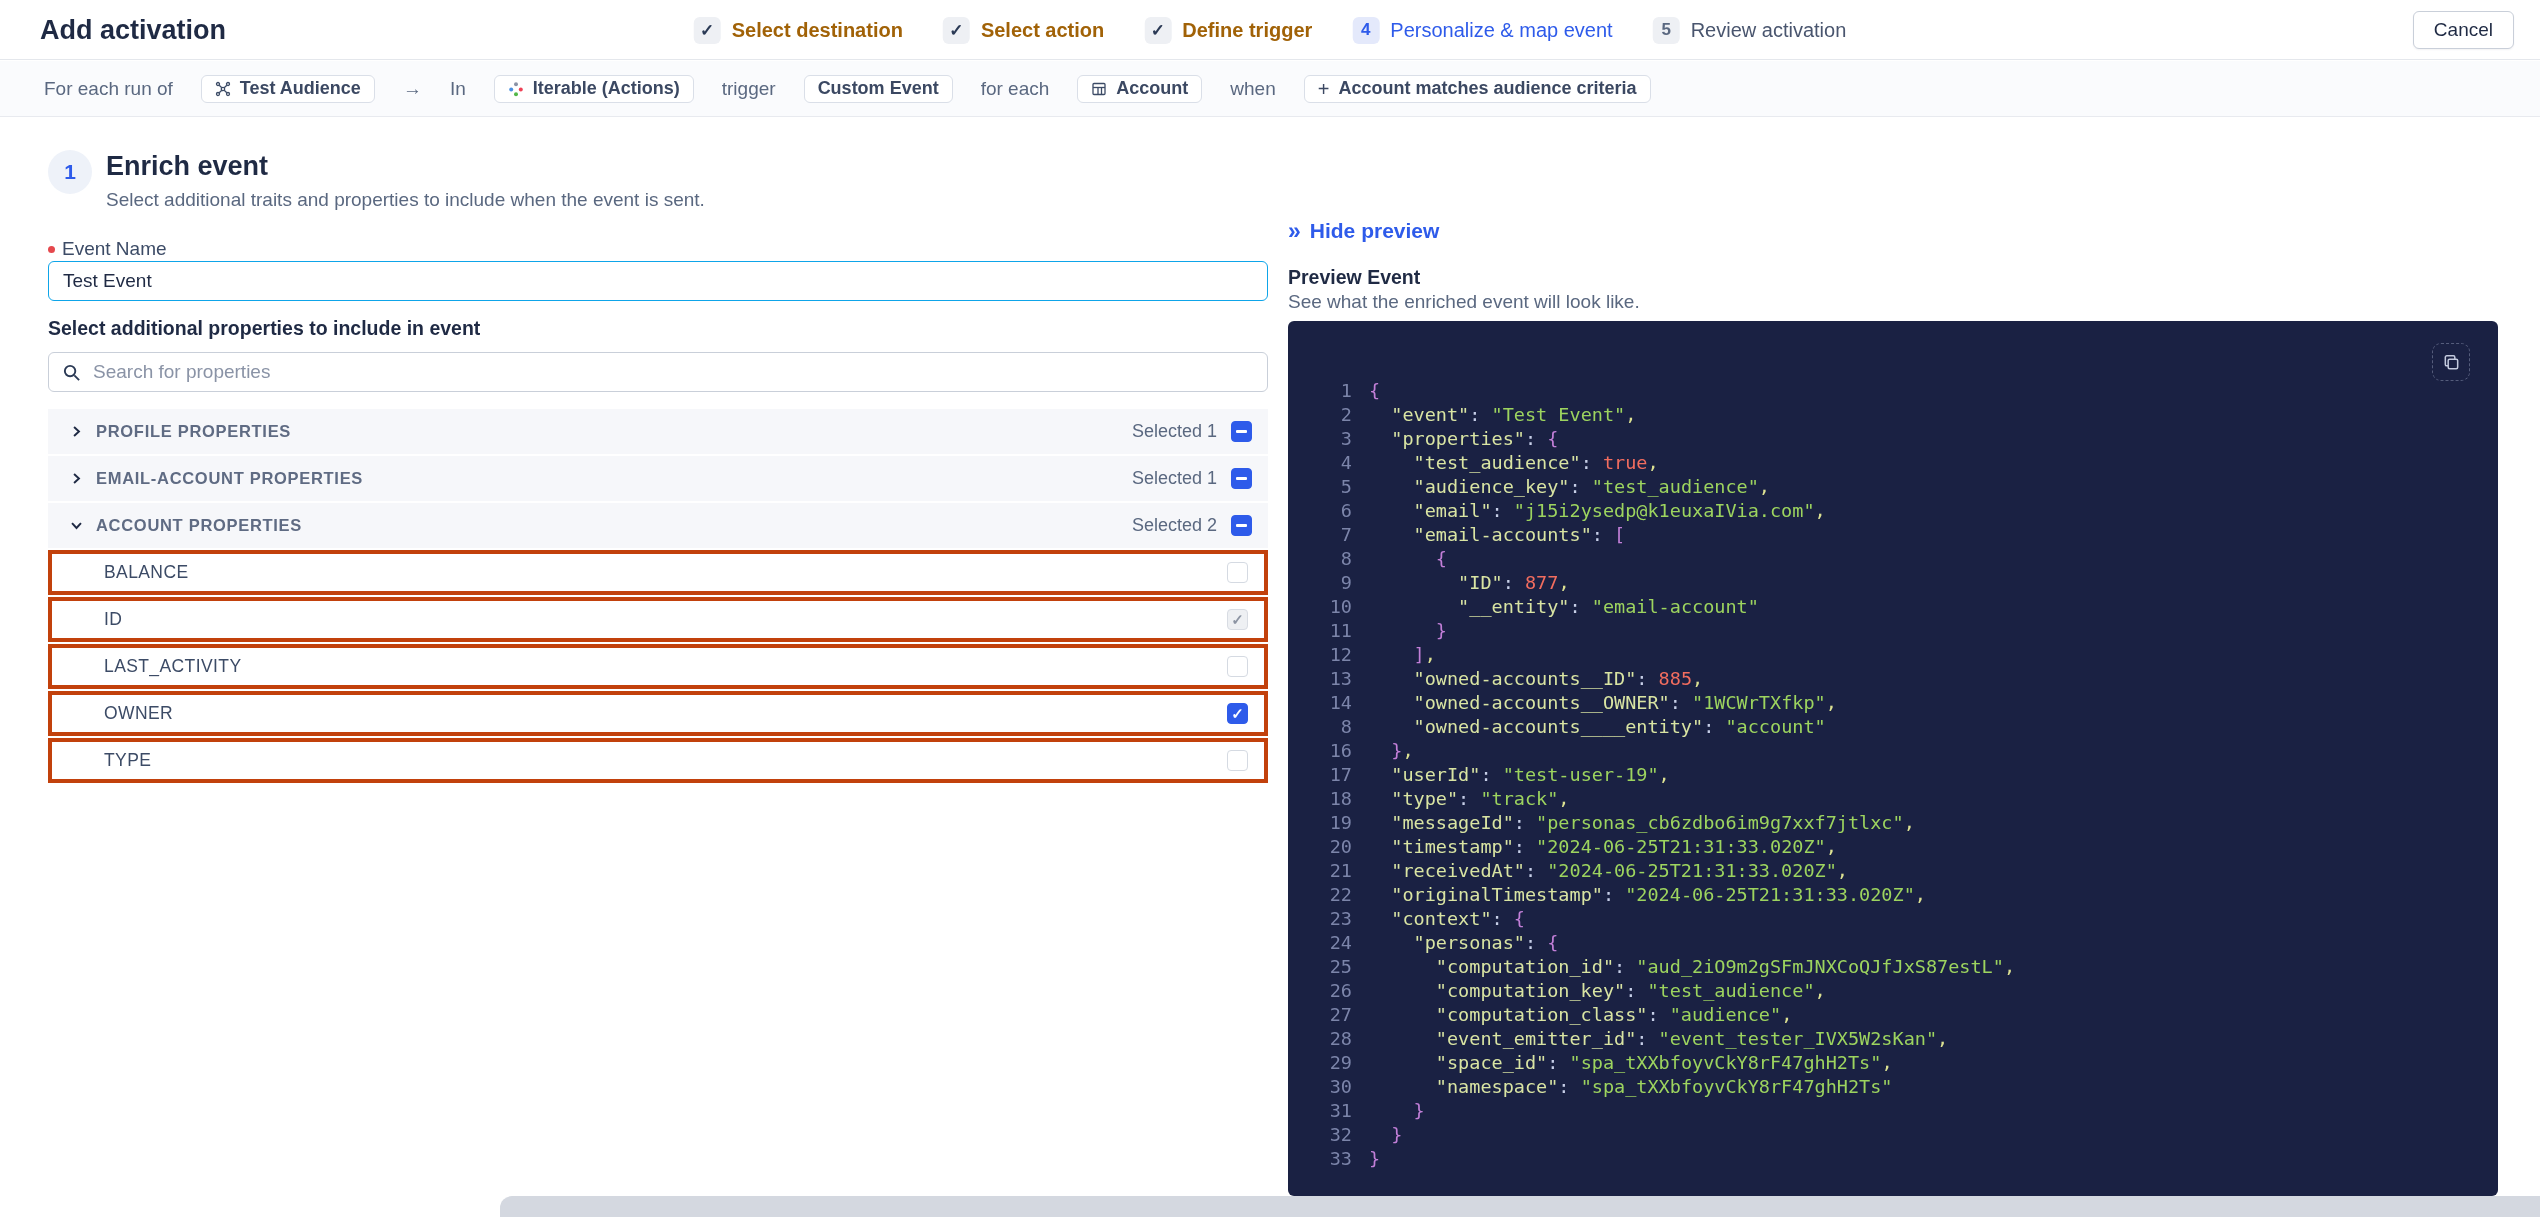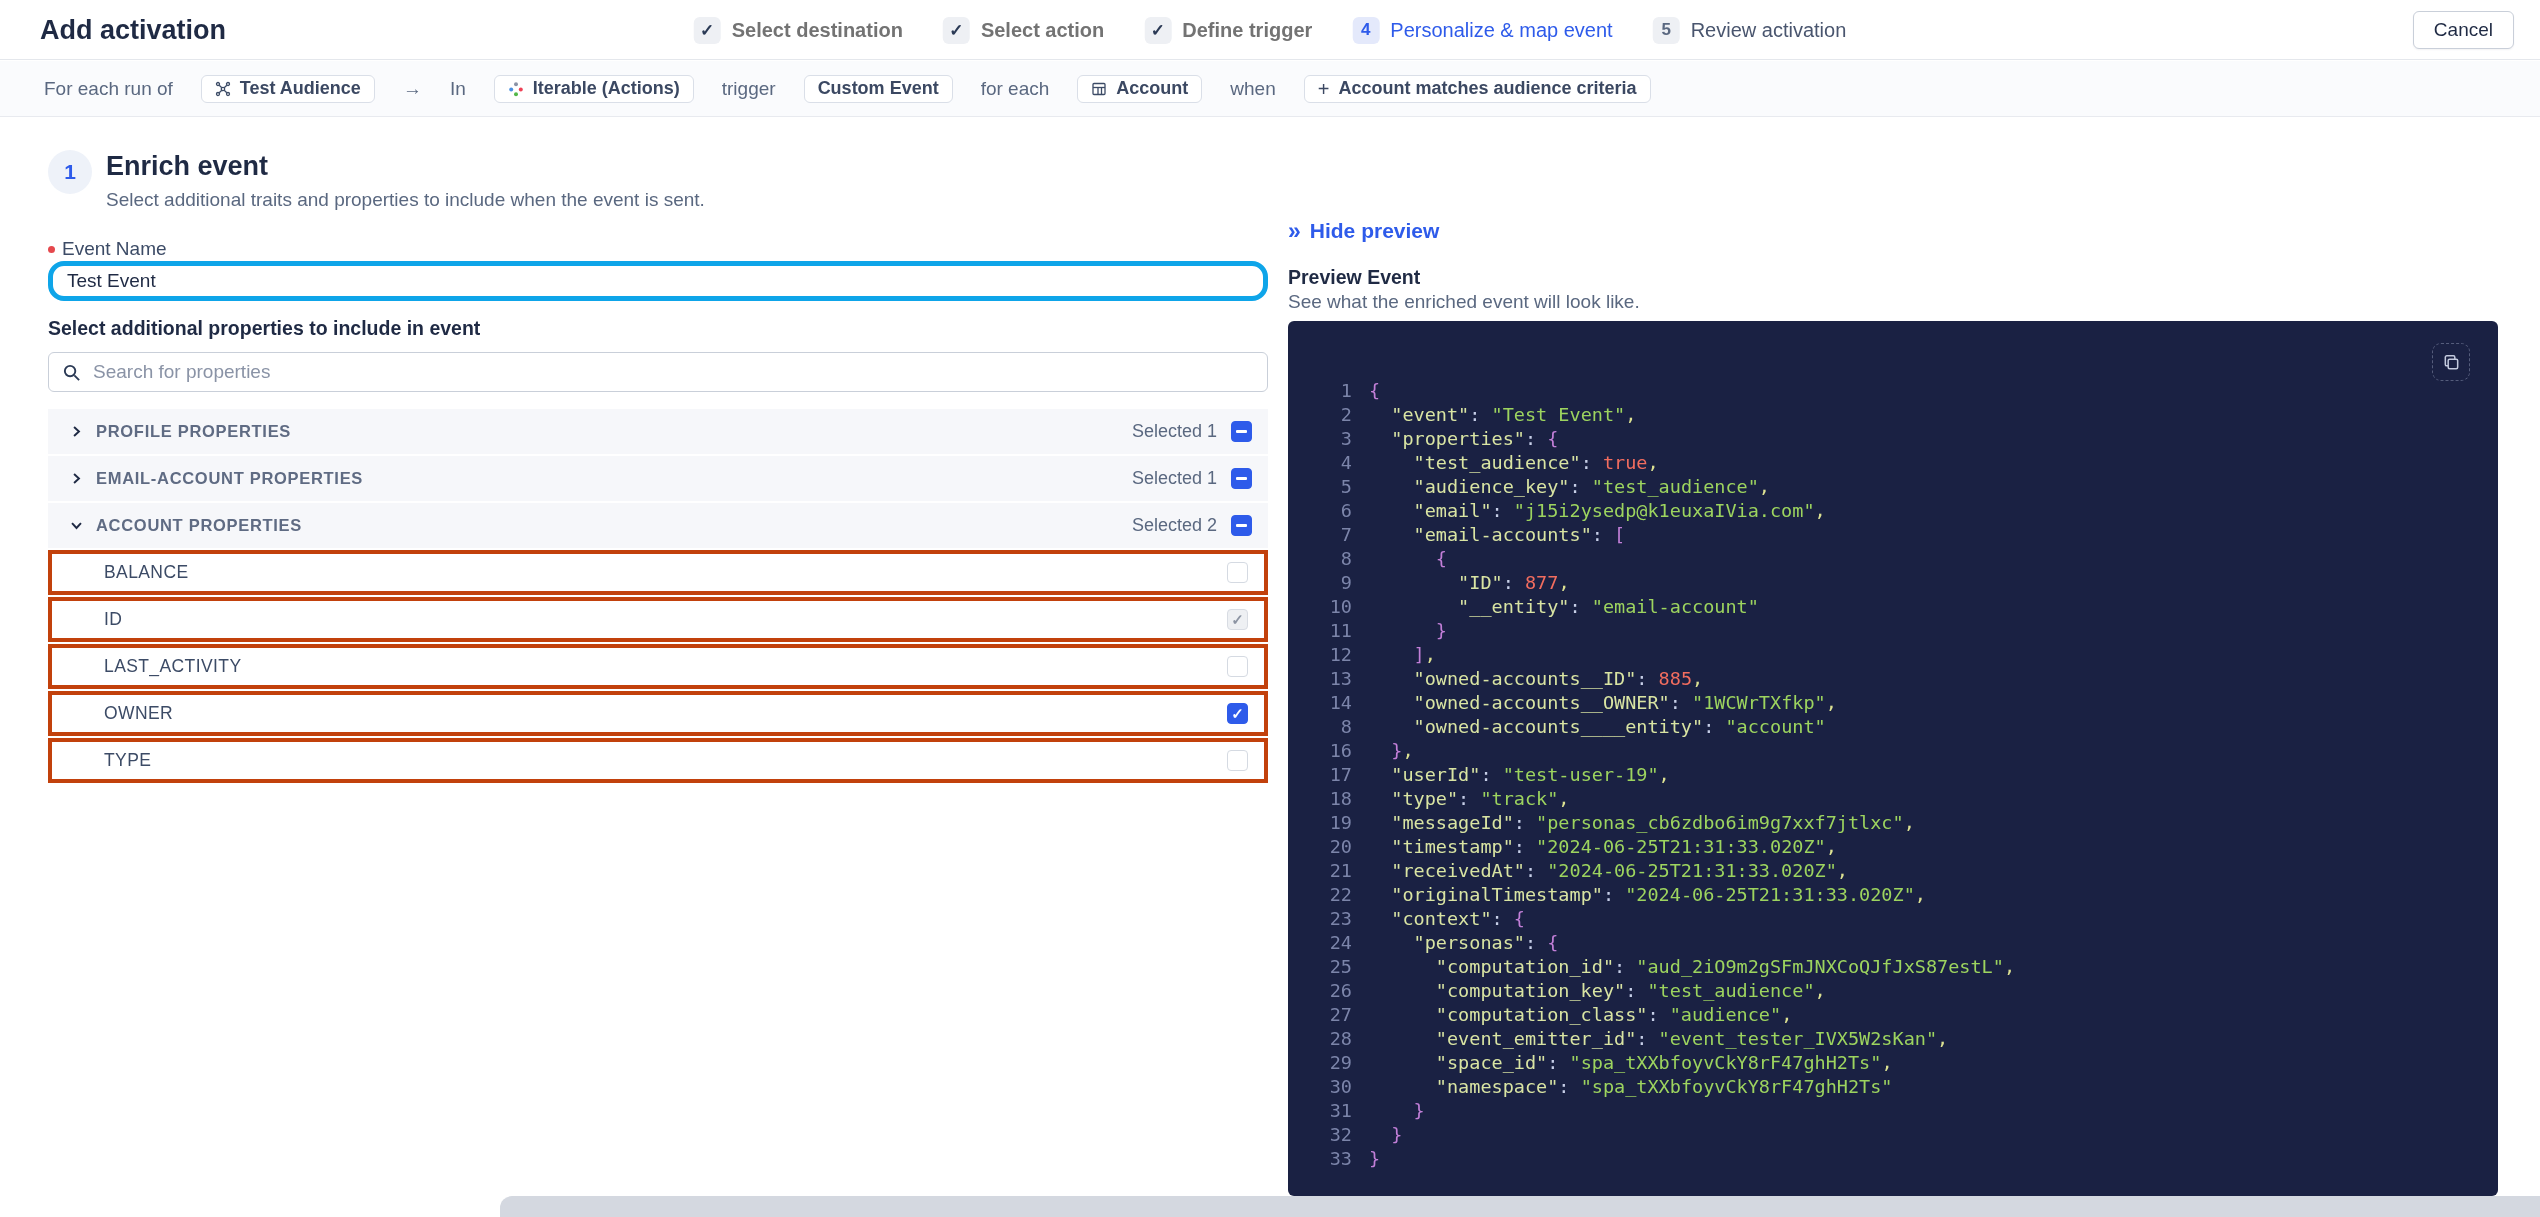--- a/index.html
+++ b/index.html
@@ -9,21 +9,21 @@
 
   
   .topbar { position:absolute; left:0; top:0; width:100%; height:60px; background:#fff;
             border-bottom:1px solid #e4e7ec; z-index:5; }
   .app-title { position:absolute; left:40px; top:0; line-height:60px; font-size:27px; font-weight:700; color:#1f2a44; }
   .steps { position:absolute; left:50%; top:0; transform:translateX(-50%); height:60px;
            display:flex; align-items:center; gap:40px; }
   .step { display:flex; align-items:center; gap:11px; cursor:pointer; white-space:nowrap; }
   .step-badge { width:27px; height:27px; border-radius:6px; background:#eef0f4; color:#2b3a55;
                 display:flex; align-items:center; justify-content:center; font-size:17px; font-weight:700; }
-  .step-label { font-size:20px; color:#737373; font-weight:600; }
+  .step-label { font-size:20px; color:#a16207; font-weight:600; }
   .step.current .step-badge { background:#e4e9fb; color:var(--accent,#2e5bea); }
   .step.current .step-label { color:var(--accent,#2e5bea); font-weight:400; }
   .step.upcoming .step-badge { color:#5a6880; font-weight:600; }
   .step.upcoming .step-label { color:#49556e; font-weight:500; }
   .cancel-btn { position:absolute; right:26px; top:11px; height:38px; padding:0 20px; background:#fff;
                 border:1px solid #c9cfd9; border-radius:6px; font-size:19px; color:#1f2a44;
                 font-family:inherit; cursor:pointer; box-shadow:0 1px 2px rgba(31,42,68,.06); }
 
   
   .ribbon { position:absolute; left:0; top:61px; width:100%; height:56px; background:#fafbfd;
@@ -39,21 +39,21 @@
   .step-circle { position:absolute; left:48px; top:150px; width:44px; height:44px; border-radius:50%;
                  background:#eef2f9; color:var(--accent,#2e5bea); font-size:21px; font-weight:700;
                  display:flex; align-items:center; justify-content:center; }
   .enrich-title { position:absolute; left:106px; top:151px; font-size:27px; font-weight:700; color:#1f2a44; }
   .enrich-subtitle { position:absolute; left:106px; top:189px; font-size:19px; color:#5a6880; }
 
   .field-label { position:absolute; left:48px; top:238px; font-size:19px; color:#3c4b66; font-weight:500;
                  display:flex; align-items:center; gap:7px; }
   .required-dot { width:7px; height:7px; border-radius:50%; background:var(--danger,#e5484d); display:inline-block; }
   .event-name-input { position:absolute; left:48px; top:261px; width:1220px; height:40px;
-                      border:5px solid #0ea5e9; border-radius:16px; padding:0 14px; font-size:19px;
+                      border:1px solid #0ea5e9; border-radius:6px; padding:0 14px; font-size:19px;
                       color:#1f2a44; font-family:inherit; background:#fff; }
   .props-label { position:absolute; left:48px; top:317px; font-size:19.5px; font-weight:700; color:#1f2a44; }
 
   .search-wrap { position:absolute; left:48px; top:352px; width:1220px; height:40px;
                  border:1px solid #c9cfd9; border-radius:6px; background:#fff; display:flex; align-items:center; }
   .search-icon-box { width:44px; display:flex; align-items:center; justify-content:center; }
   .search-input { flex:1; height:100%; border:none; outline:none; font-size:19px; font-family:inherit;
                   color:#1f2a44; background:transparent; }
   .search-input::placeholder { color:#8a93a6; }
 

